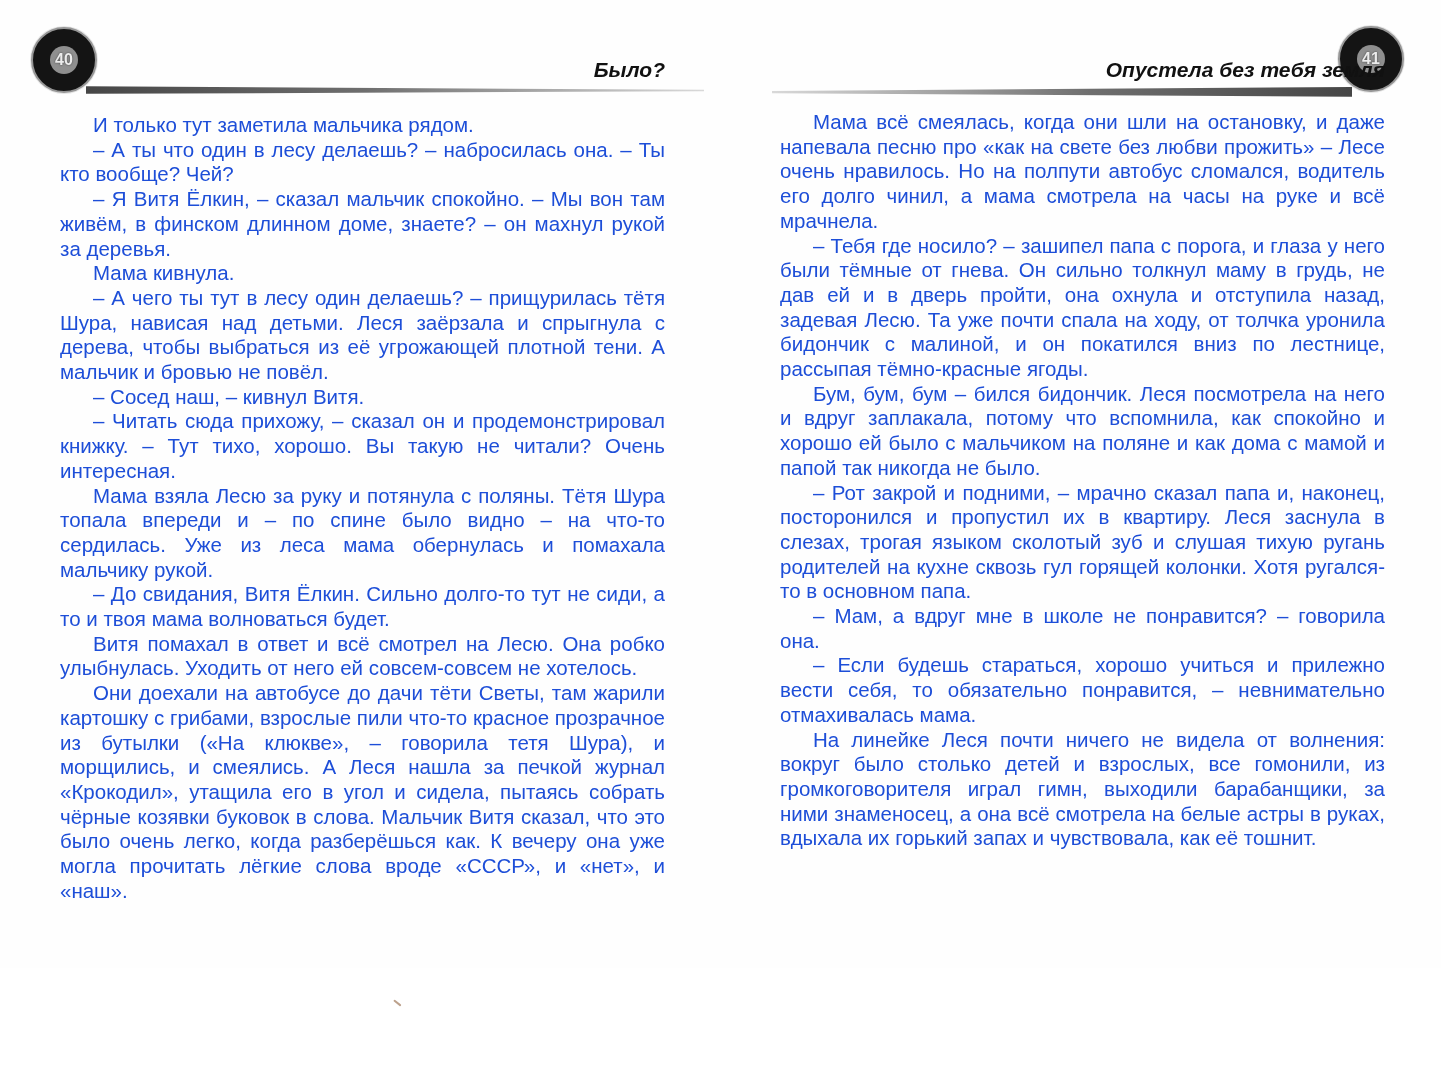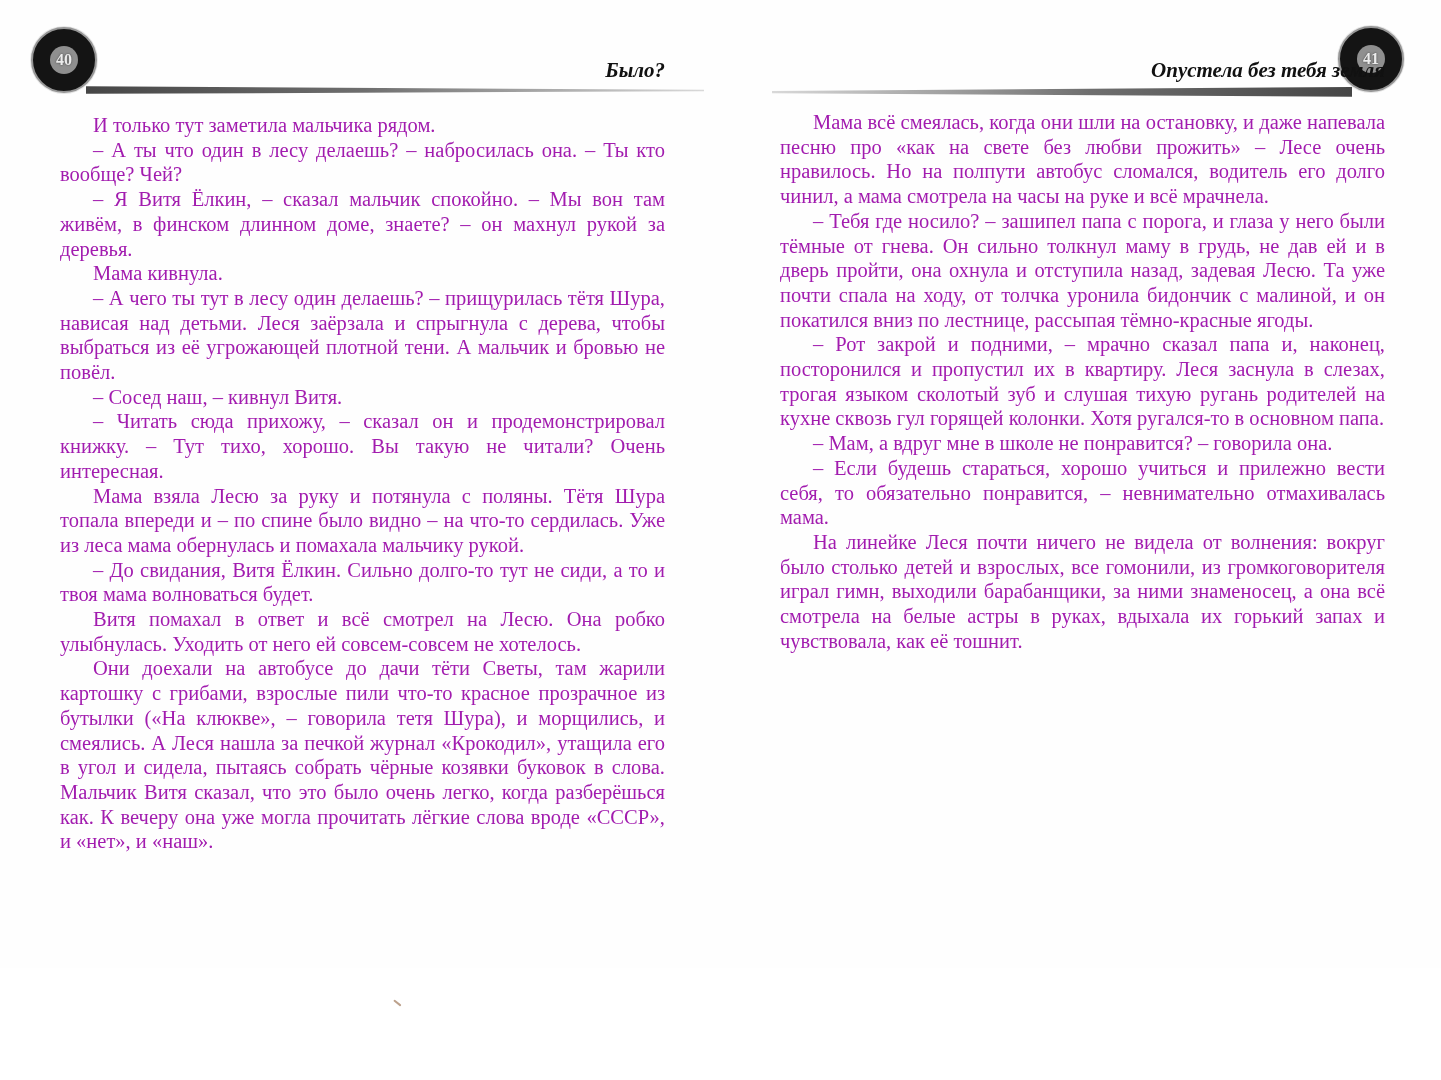--- a/index.html
+++ b/index.html
@@ -7,21 +7,21 @@
     padding: 0;
     width: 1441px;
     height: 1080px;
     background: #ffffff;
     overflow: hidden;
   }
   .spread {
     position: relative;
     width: 1441px;
     height: 968px;
-    font-family: Liberation Serif, serif;
+    font-family: Liberation Sans, sans-serif;
     color: #1b1b1b;
     background: #fefefe;
   }
   
   .badge {
     position: absolute;
     width: 66px;
     height: 66px;
     border-radius: 50%;
     background: #141414;
@@ -69,21 +69,21 @@
     left: 772px; top: 87px; width: 580px; height: 10px;
     background: linear-gradient(to left, #464646 0%, #6e6e6e 45%, #aaaaaa 75%, #d9d9d9 100%);
     clip-path: polygon(0 40%, 100% 0%, 100% 98%, 0 62%);
   }
   
   .body-text {
     position: absolute;
     font-size: 20.5px;
     line-height: 24.7px;
     text-align: justify;
-    color: #a21caf;
+    color: #1d4ed8;
   }
   #text-left  { left: 60px;  top: 113px; width: 605px; }
   #text-right { left: 780px; top: 110px; width: 605px; }
   .body-text p {
     margin: 0;
     padding: 0;
     text-indent: 33px;
   }
   
   .artifact {
@@ -125,20 +125,21 @@
 
   <section>
     <div class="badge" id="badge-right">
       <span class="badge-num">41</span>
     </div>
     <div class="running-head" id="head-right">Опустела без тебя земля</div>
     <div class="rule" id="rule-right"></div>
     <div class="body-text" id="text-right">
         <p>Мама всё смеялась, когда они шли на остановку, и даже напевала песню про «как на свете без любви прожить» – Лесе очень нравилось. Но на полпути автобус сломался, водитель его долго чинил, а мама смотрела на часы на руке и всё мрачнела.</p>
         <p>– Тебя где носило? – зашипел папа с порога, и глаза у него были тёмные от гнева. Он сильно толкнул маму в грудь, не дав ей и в дверь пройти, она охнула и отступила назад, задевая Лесю. Та уже почти спала на ходу, от толчка уронила бидончик с малиной, и он покатился вниз по лестнице, рассыпая тёмно-красные ягоды.</p>
+        <p>Бум, бум, бум – бился бидончик. Леся посмотрела на него и вдруг заплакала, потому что вспомнила, как спокойно и хорошо ей было с мальчиком на поляне и как дома с мамой и папой так никогда не было.</p>
         <p>– Рот закрой и подними, – мрачно сказал папа и, наконец, посторонился и пропустил их в квартиру. Леся заснула в слезах, трогая языком сколотый зуб и слушая тихую ругань родителей на кухне сквозь гул горящей колонки. Хотя ругался-то в основном папа.</p>
         <p>– Мам, а вдруг мне в школе не понравится? – говорила она.</p>
         <p>– Если будешь стараться, хорошо учиться и прилежно вести себя, то обязательно понравится, – невнимательно отмахивалась мама.</p>
         <p>На линейке Леся почти ничего не видела от волнения: вокруг было столько детей и взрослых, все гомонили, из громкоговорителя играл гимн, выходили барабанщики, за ними знаменосец, а она всё смотрела на белые астры в руках, вдыхала их горький запах и чувствовала, как её тошнит.</p>
       </div>
   </section>
 
 </div>
 
 </body></html>

